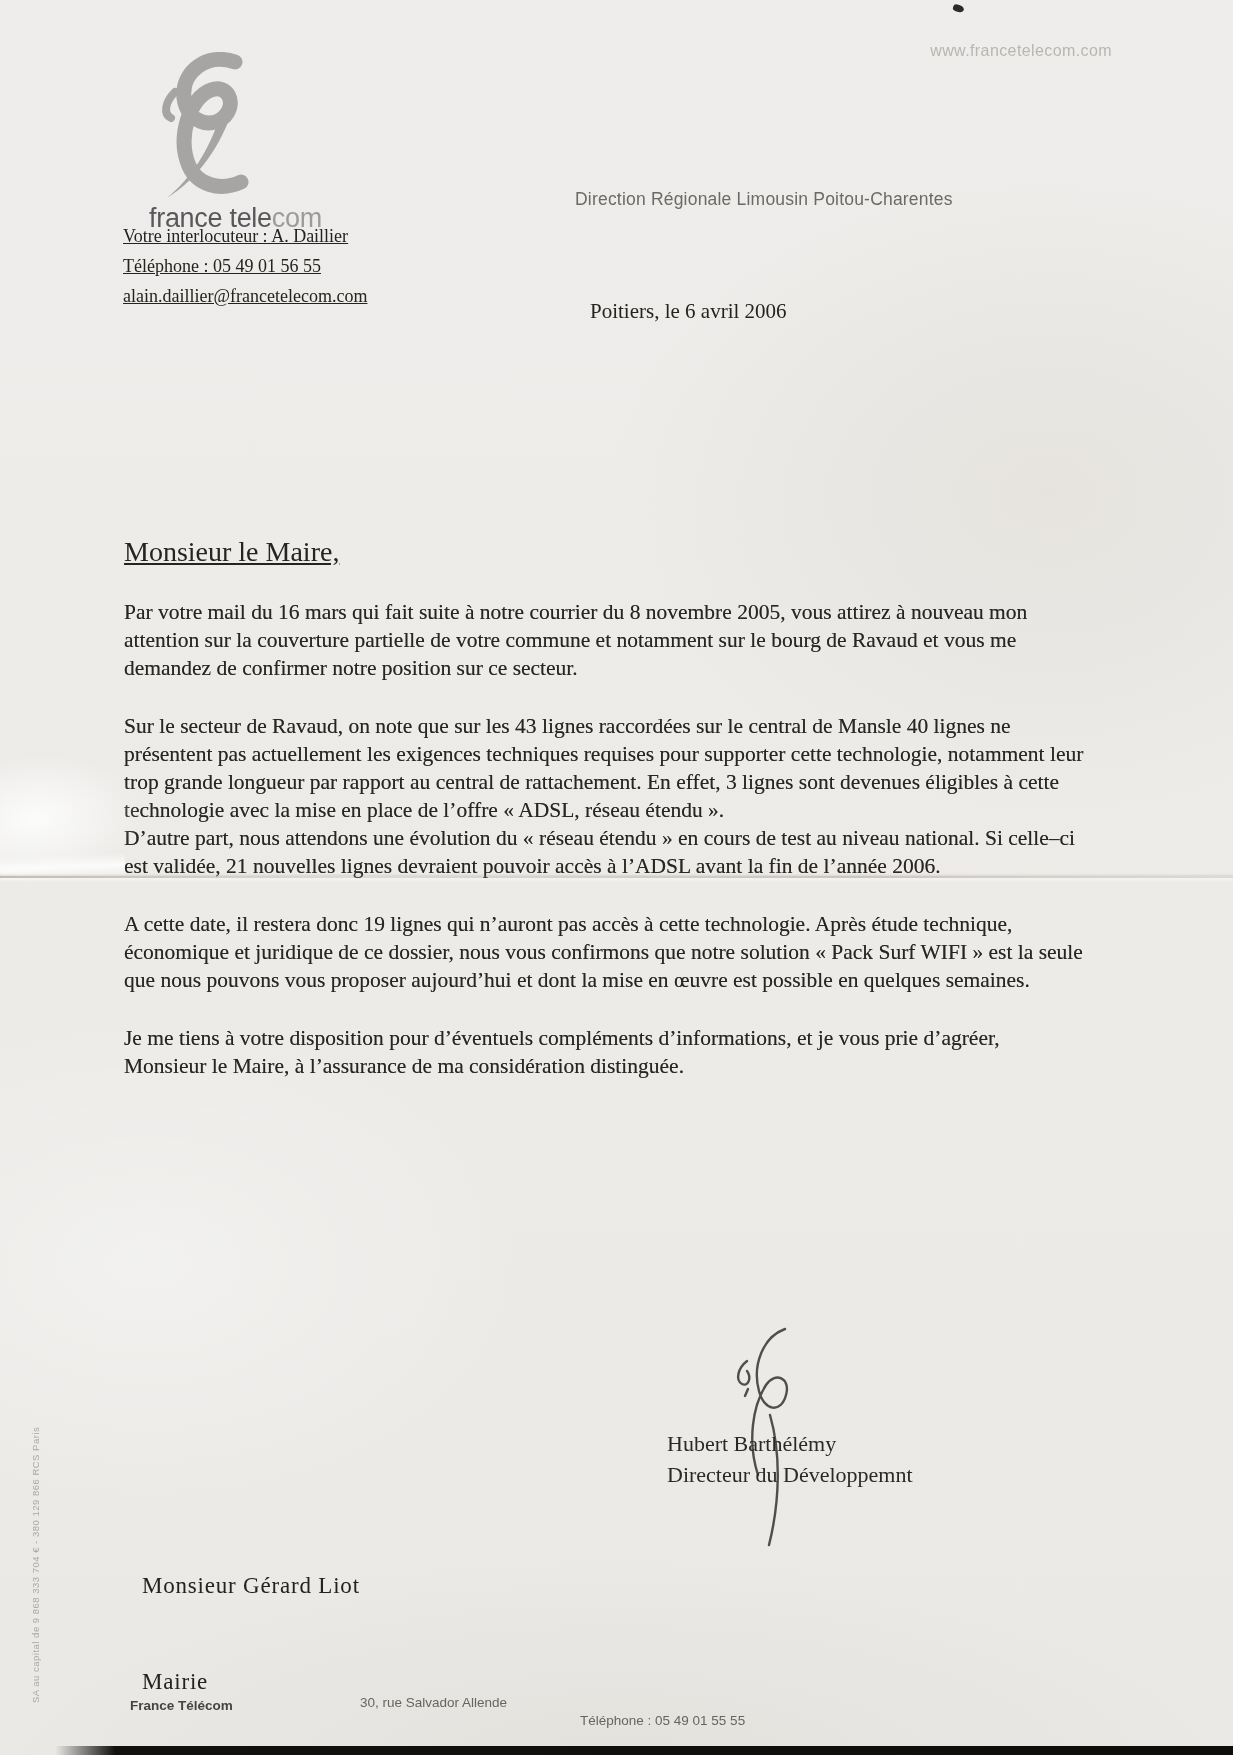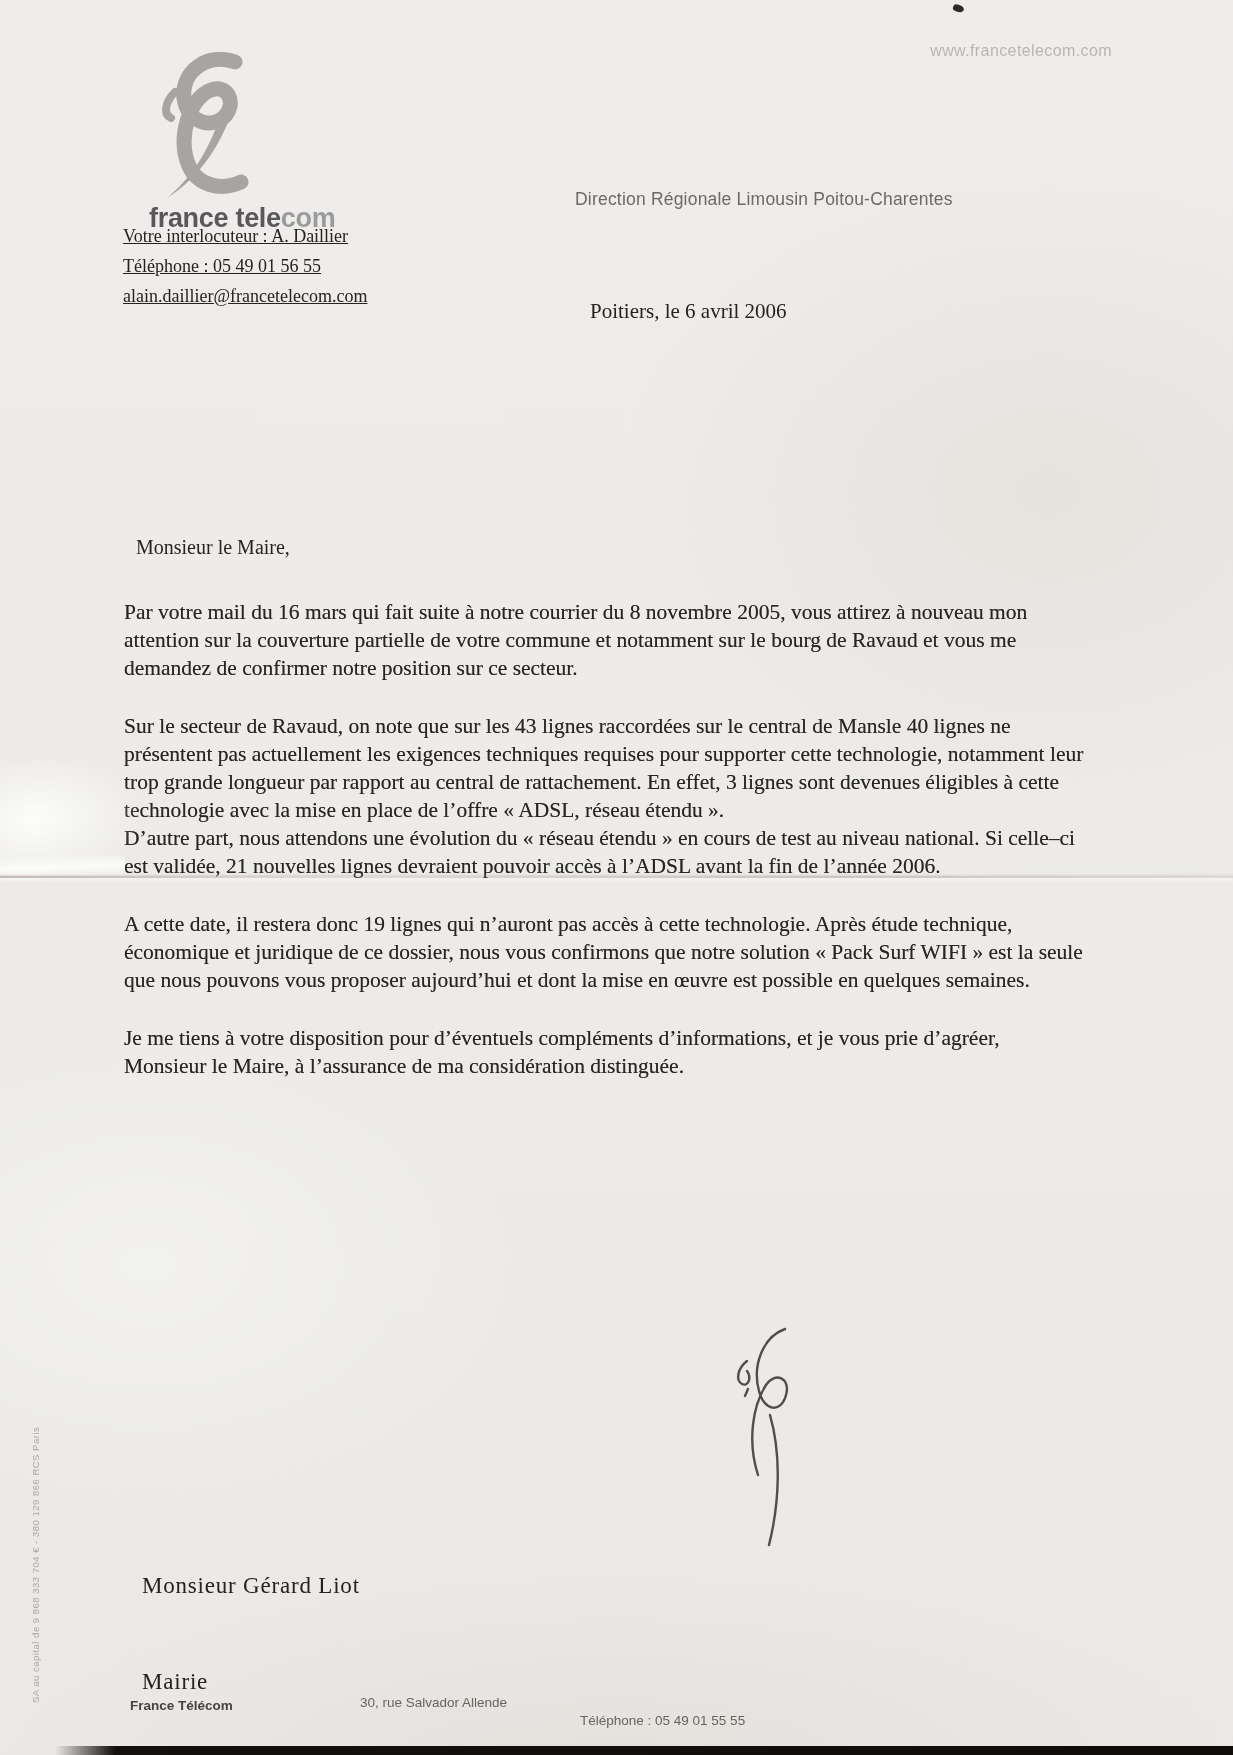--- a/index.html
+++ b/index.html
@@ -15,28 +15,28 @@
       radial-gradient(ellipse 900px 300px at 50% 101%, rgba(221,217,210,.5), transparent 70%),
       linear-gradient(180deg,#eeedeb 0%,#ecebe8 55%,#eae9e6 100%);
     color:#262420;
   }
   .abs{position:absolute;}
 
   
   .speck{left:953px;top:5px;width:11px;height:7px;background:#2c2b29;border-radius:45% 55% 60% 40%;transform:rotate(18deg);}
   .www{right:121px;top:42px;font-family:"Liberation Sans",sans-serif;font-size:16px;color:#b9b6b1;letter-spacing:.4px;}
   .logo{left:146px;top:52px;}
-  .wordmark{left:149px;top:203px;font-family:"Liberation Sans",sans-serif;font-size:27px;font-weight:700;color:#59575a;letter-spacing:-.3px;}
+  .wordmark{left:149px;top:203px;font-family:"Liberation Sans",sans-serif;font-size:27px;font-weight:400;color:#59575a;letter-spacing:-.3px;}
   .wordmark .light{color:#9c9b9c;}
   .direction{left:575px;top:189px;font-family:"Liberation Sans",sans-serif;font-size:17.5px;color:#6c6a66;letter-spacing:.2px;}
   .contact{left:123px;top:221px;font-size:18px;line-height:30px;color:#24231f;text-decoration:underline;}
   .dateline{left:590px;top:299px;font-size:21px;color:#24231f;text-align:center;}
 
   
-  .salutation{left:136px;top:536px;font-size:20px;color:#262420;}
+  .salutation{left:124px;top:536px;font-size:28px;color:#262420;text-decoration:underline;}
   .body{left:124px;top:598px;width:962px;font-size:21.5px;line-height:28px;color:#282622;text-shadow:0 0 .3px rgba(45,42,38,.55);}
   .body p{margin:0 0 30px 0;}
   .body p.no-gap{margin-bottom:0;}
 
   
   .fold-patch{left:-25px;top:752px;width:170px;height:130px;background:radial-gradient(ellipse at 35% 50%, rgba(255,255,255,.85), rgba(255,255,255,0) 70%);transform:rotate(-4deg);}
   .fold-sliver{left:0;top:855px;width:125px;height:24px;background:linear-gradient(to bottom, rgba(255,255,255,0), rgba(252,252,251,.95) 50%, rgba(255,255,255,0));transform:rotate(-2deg);}
   .crease-line{left:0;top:876px;width:1233px;height:2px;
     background:linear-gradient(to right, rgba(138,124,108,.45), rgba(150,140,124,.16) 28%, rgba(138,124,108,.34) 68%, rgba(150,140,128,.18));
     box-shadow:0 2px 3px rgba(255,255,255,.75), 0 -1px 2px rgba(168,152,136,.28);}
@@ -103,20 +103,24 @@
   <div class="abs crease-line"></div>
 
   <svg class="abs sig-svg" width="100" height="228" viewBox="0 0 100 228">
     <g fill="none" stroke="#4f4e4c" stroke-width="2.4" stroke-linecap="round">
       <path d="M62 6 C 40 14, 29 42, 36 68 C 41 88, 58 91, 63 72 C 68 55, 52 48, 43 62 C 30 82, 24 118, 35 152"></path>
       <path d="M24 38 C 15 45, 12 57, 19 61 C 25 64, 29 55, 24 48"></path>
       <path d="M25 66 L 22 73"></path>
       <path d="M47 92 C 58 130, 57 178, 46 222"></path>
     </g>
   </svg>
+  <div class="abs sig-block">
+    <div>Hubert Barthélémy</div>
+    <div>Directeur du Développemnt</div>
+  </div>
 
   <div class="abs recipient">
     <div>Monsieur Gérard Liot</div>
     <div>Mairie</div>
     
     
   </div>
 
   <div class="abs ft ft-company">
     <div>France Télécom</div>

